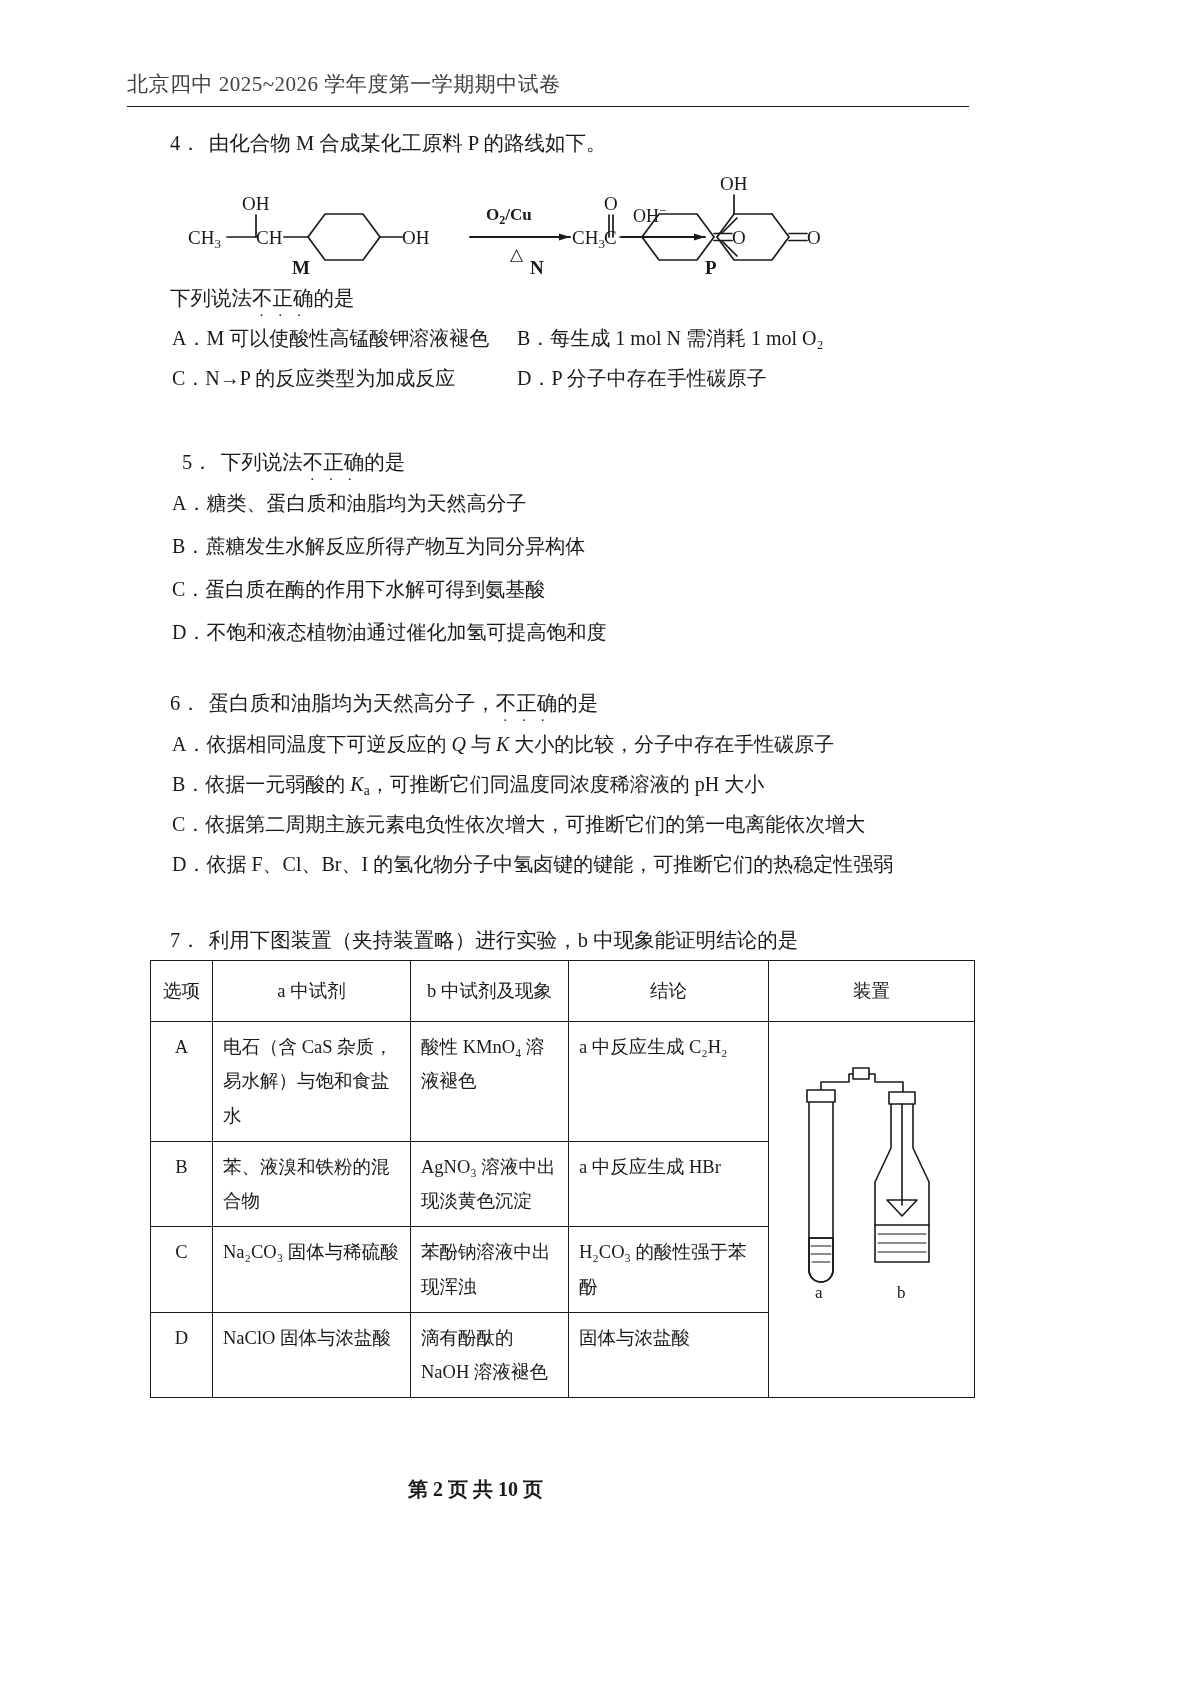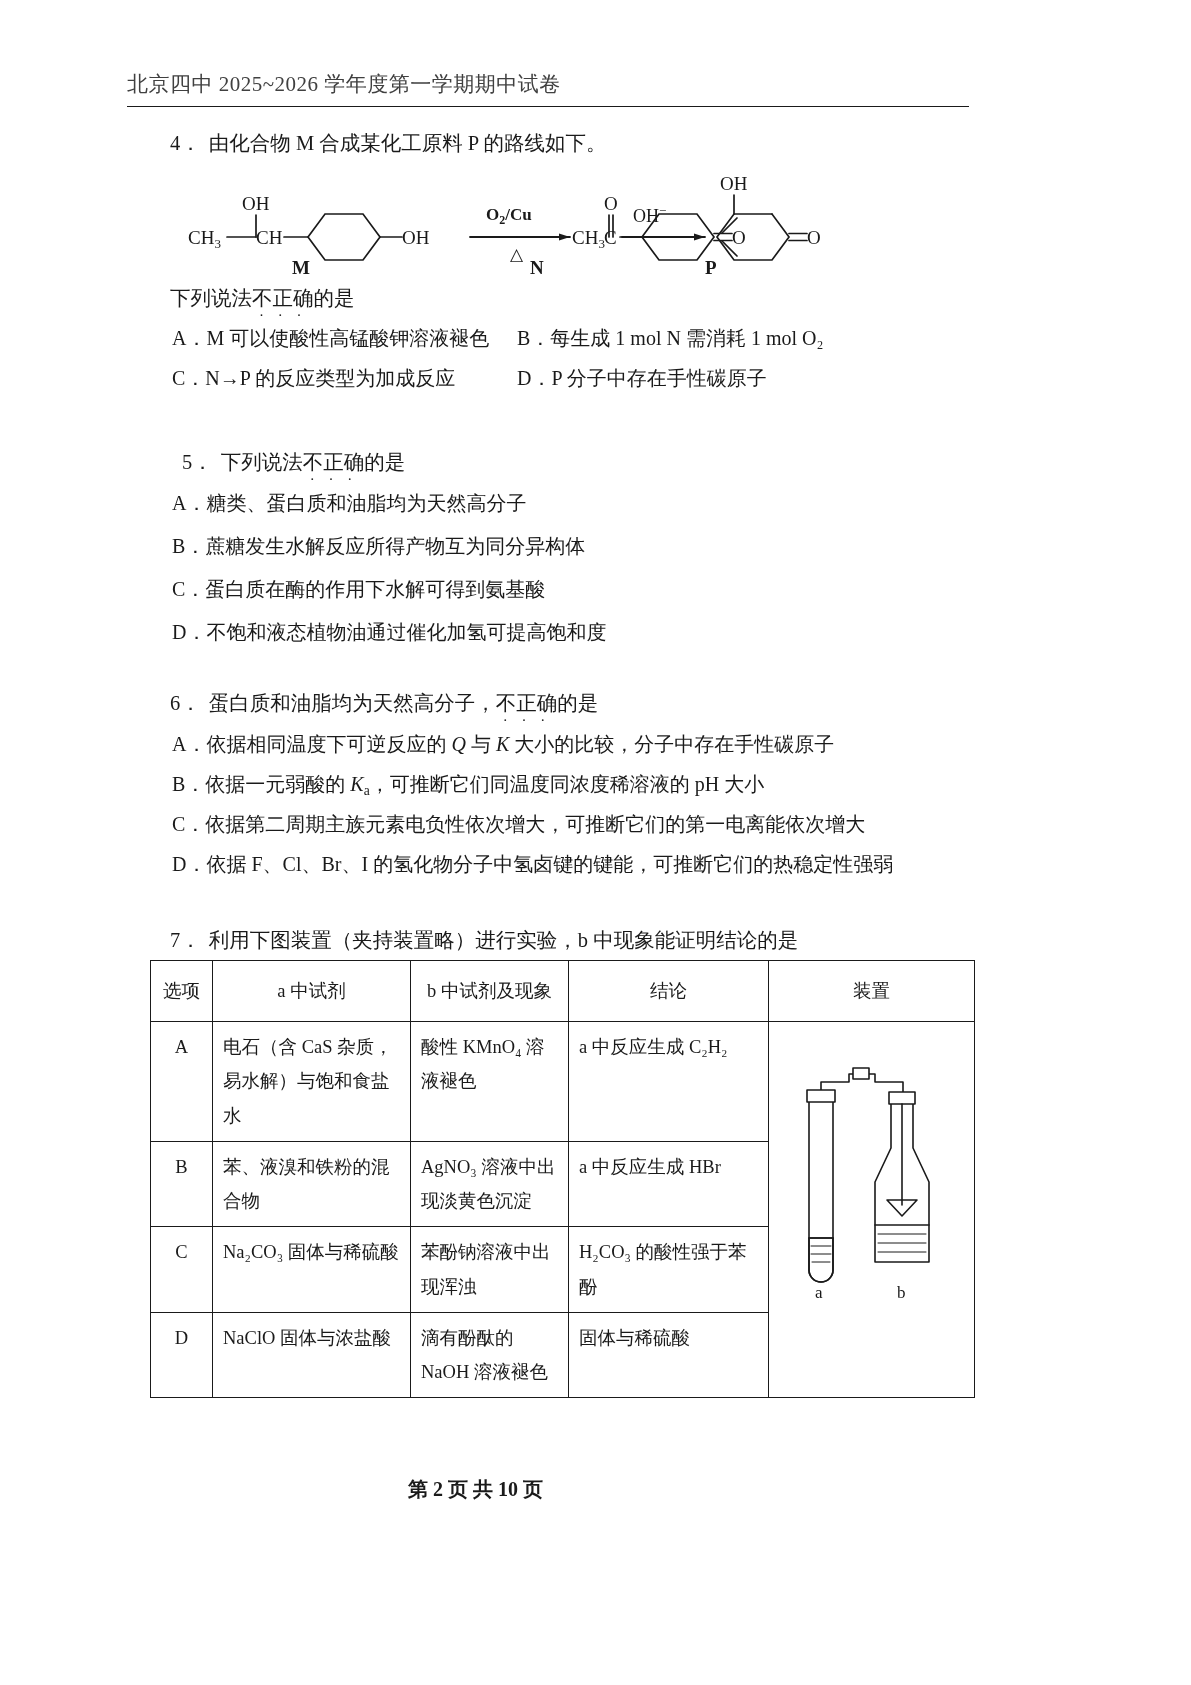--- a/index.html
+++ b/index.html
@@ -354,21 +354,21 @@
         <tr>
           <td class="c-opt">C</td>
           <td>Na₂CO₃ 固体与稀硫酸</td>
           <td>苯酚钠溶液中出现浑浊</td>
           <td>H₂CO₃ 的酸性强于苯酚</td>
         </tr>
         <tr>
           <td class="c-opt">D</td>
           <td>NaClO 固体与浓盐酸</td>
           <td>滴有酚酞的 NaOH 溶液褪色</td>
-          <td>固体与稀硫酸</td>
+          <td>固体与浓盐酸</td>
         </tr>
       </tbody>
     </table>
   </div>
 
   <div class="footer">第 2 页  共 10 页</div>
 
 </div>
 
 </body></html>

